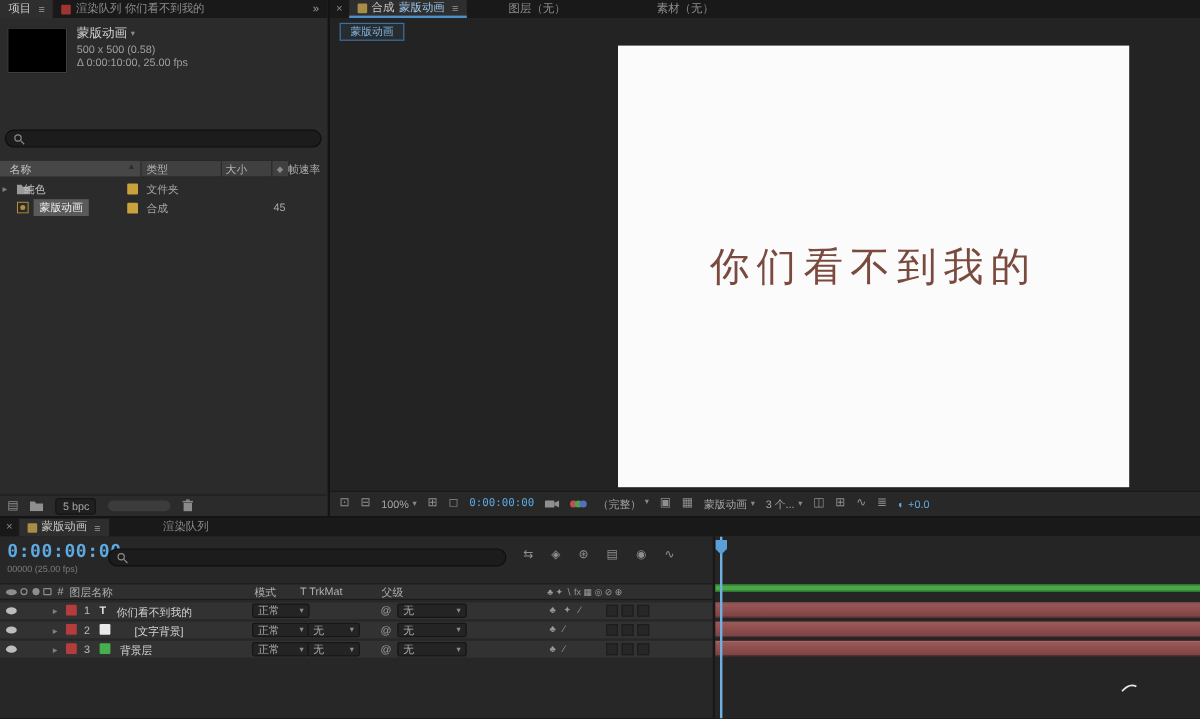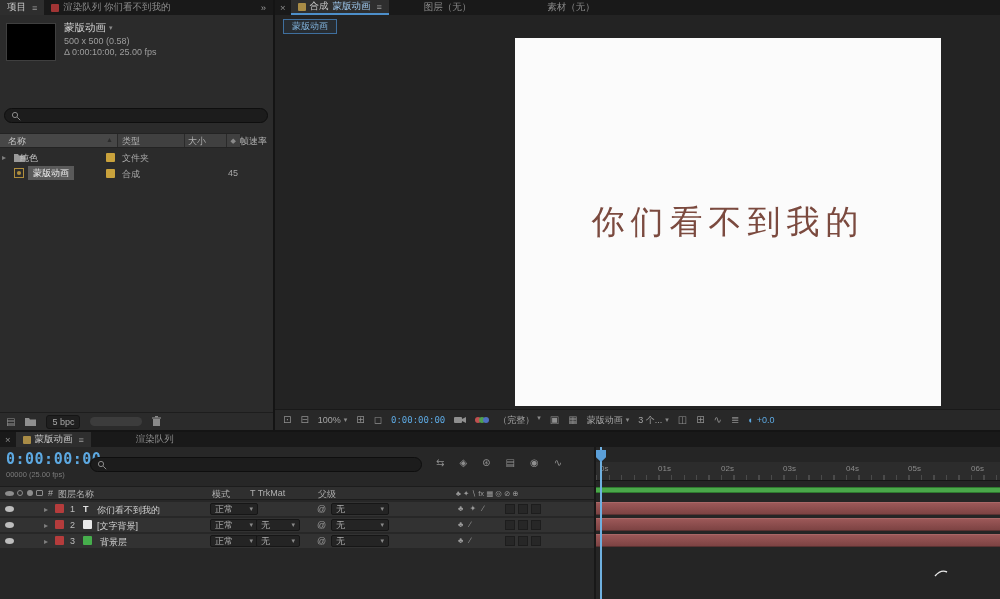--- a/index.html
+++ b/index.html
@@ -245,21 +245,21 @@
       <span class="sqr" style="left:518px"></span>
       <span class="sqr" style="left:531px"></span>
     </div>
 
     <div class="tl-row" style="top:86px">
       <span class="eye"></span>
       <span class="exp" style="left:44px">▸</span>
       <span class="rowchip" style="left:55px;background:#b53c3c"></span>
       <span class="cell" style="left:70px;color:#bdbdbd">2</span>
       <span class="rowchip" style="left:83px;background:#e9e9e9"></span>
-      <span class="cell" style="left:97px;color:#d2d2d2">[文字背景]</span>
+      <span class="cell" style="left:112px;color:#d2d2d2">[文字背景]</span>
       <div class="dd" style="left:210px;width:48px">
           <span>正常</span>
           <span class="arr">▾</span>
         </div>
       <div class="dd" style="left:256px;width:44px">
           <span>无</span>
           <span class="arr">▾</span>
         </div>
       <span class="cell" style="left:317px;color:#9a9a9a">@</span>
       <div class="dd" style="left:331px;width:58px">
@@ -295,30 +295,20 @@
       <span class="cell" style="left:458px;color:#9a9a9a;font-size:8px;letter-spacing:2px">♣ ∕</span>
       <span class="sqr" style="left:505px"></span>
       <span class="sqr" style="left:518px"></span>
       <span class="sqr" style="left:531px"></span>
     </div>
 
     <div style="position:absolute;left:594px;top:15px;bottom:0;width:2px;background:#181818"></div>
 
     <div style="position:absolute;left:596px;top:15px;width:404px;height:152px;background:#252525;overflow:hidden">
 
-      <div style="position:absolute;left:0;top:15px;width:404px;height:19px;background:#2c2c2c;border-bottom:1px solid #161616">
-        <span class="rlabel" style="left:4px">0s</span>
-        <span class="rlabel" style="left:62px">01s</span>
-        <span class="rlabel" style="left:125px">02s</span>
-        <span class="rlabel" style="left:187px">03s</span>
-        <span class="rlabel" style="left:250px">04s</span>
-        <span class="rlabel" style="left:312px">05s</span>
-        <span class="rlabel" style="left:375px">06s</span>
-        <div style="position:absolute;left:0;right:0;bottom:0;height:5px;background:repeating-linear-gradient(90deg,#4a4a4a 0 1px,transparent 1px 12.5px)"></div>
-      </div>
 
       <div style="position:absolute;left:0;right:0;top:40px;height:6px;background:#4aa84a;border-top:1px solid #2f7a2f;border-bottom:1px solid #2f7a2f"></div>
 
       <div class="layer-bar" style="top:55px"></div>
       <div class="layer-bar" style="top:71px"></div>
       <div class="layer-bar" style="top:87px"></div>
 
       <div style="position:absolute;left:4px;top:0;bottom:0;width:1.5px;background:#6fb0e0"></div>
       <div style="position:absolute;left:0;top:3px;width:10px;height:12px;background:#5b9fd8;clip-path:polygon(0 0,100% 0,100% 60%,50% 100%,0 60%)"></div>
     </div>

